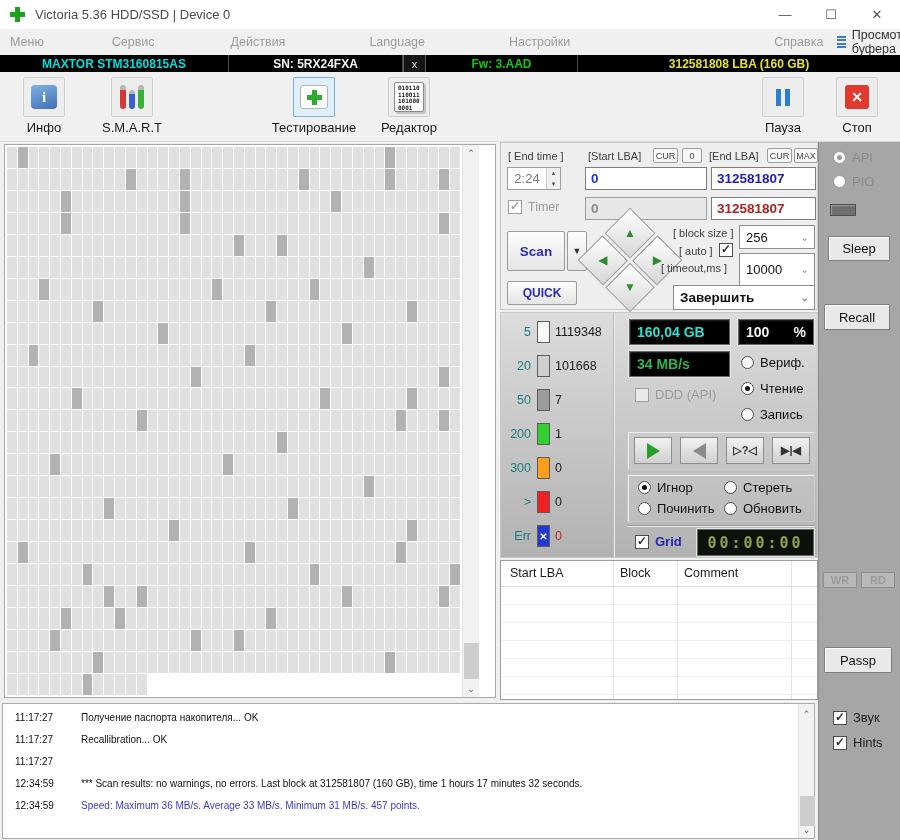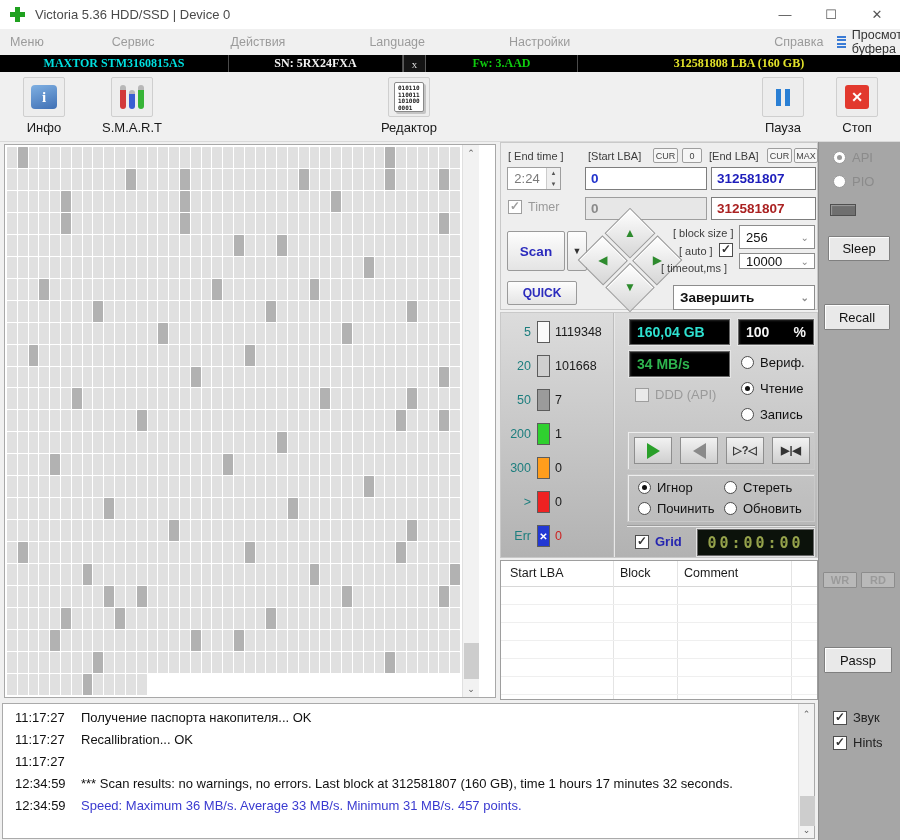--- a/index.html
+++ b/index.html
@@ -23,21 +23,21 @@
 
   
   .menubar { left:0; top:29px; width:900px; height:26px; background:#f0f0f0; display:flex; align-items:center; font-size:12.5px; color:#9b9b9b; }
   .menu-item { padding:0 14px; }
   .mi-0{margin-left:-4px} .mi-1{margin-left:40px} .mi-2{margin-left:48px} .mi-3{margin-left:56px} .mi-4{margin-left:56px} .mi-5{margin-left:176px}
   .buffer-view { margin-left:auto; margin-right:10px; display:flex; align-items:center; gap:6px; color:#333; }
   .list-icon { width:14px; height:12px; display:flex; flex-direction:column; justify-content:space-between; }
   .list-icon i { display:block; height:2px; background:#3a7bd5; }
 
   
-  .devicebar { left:0; top:55px; width:900px; height:17px; background:#000; display:flex; align-items:stretch; font-size:12px; font-weight:bold;font-family:Liberation Serif, serif; }
+  .devicebar { left:0; top:55px; width:900px; height:17px; background:#000; display:flex; align-items:stretch; font-size:12px; font-weight:bold; }
   .seg { display:flex; align-items:center; justify-content:center; border-right:1px solid #4a4a4a; }
   .seg-model { width:229px; color:#00dfdf; }
   .seg-serial { width:174px; color:#f2f2f2; }
   .seg-x { width:23px; color:#ddd; font-weight:normal; font-size:11px; background:#141414; border:1px solid #5a5a5a; border-top:none; border-bottom:none; }
   .seg-fw { width:152px; color:#0ecb0e; }
   .seg-cap { flex:1; color:#e3e32a; border-right:none; }
 
   
   .toolbar { left:0; top:72px; width:900px; height:70px; background:#f0f0f0; border-bottom:1px solid #d9d9d9; }
   .tool-btn { position:absolute; top:5px; display:flex; flex-direction:column; align-items:center; }
@@ -132,21 +132,21 @@
 
   
   .sidebar { left:818px; top:142px; width:82px; height:698px; background:#a6a6a6; border-left:1px solid #8f8f8f; }
   .side-btn { position:absolute; background:#e9e9e9; border:1px solid #7f7f7f; border-radius:1px; display:flex; align-items:center; justify-content:center; font-size:13px; color:#111; box-shadow:inset 1px 1px 0 #fff; }
   .side-btn.dim { color:#9a9a9a; font-size:11px; font-weight:bold; background:#b9b9b9; box-shadow:none; border-color:#8c8c8c; }
   .led { position:absolute; left:11px; top:62px; width:26px; height:12px; background:#6f6f6f; border:1px solid #4f4f4f; box-shadow:inset 1px 1px 1px #9c9c9c; }
 
   
   .log-box { left:2px; top:703px; width:813px; height:136px; background:#fff; border:1px solid #aaa; }
   .log-list { position:absolute; left:0; top:2px; right:17px; bottom:0; overflow:hidden; }
-  .log-row { display:flex; height:22px; align-items:center; font-size:13px; }
+  .log-row { display:flex; height:22px; align-items:center; font-size:10px; }
   .log-time { width:52px; margin-left:12px; color:#111; flex:none; }
   .log-text { margin-left:14px; white-space:nowrap; }
   .log-sb { position:absolute; right:0; top:0; width:16px; height:100%; background:#f2f2f2; border-left:1px solid #e0e0e0; }
 </style>
 </head>
 <body>
 
 <div class="abs titlebar">
   <span class="app-logo"></span>
   <span class="title-text">Victoria 5.36 HDD/SSD | Device 0</span>
@@ -192,20 +192,26 @@
   </div>
   <div class="tool-btn tb-1">
     <span class="tool-ico">
         <span class="ico-smart">
           <i></i>
           <i></i>
           <i></i>
         </span>
       </span>
     <span class="tool-label">S.M.A.R.T</span>
+  </div>
+  <div class="tool-btn tb-3 selected">
+    <span class="tool-ico">
+        <span class="ico-aid"></span>
+      </span>
+    <span class="tool-label">Тестирование</span>
   </div>
   <div class="tool-btn tb-4">
     <span class="tool-ico">
         <span class="ico-bin">010110 110011 101000 0001</span>
       </span>
     <span class="tool-label">Редактор</span>
   </div>
   <div class="tool-btn tb-pause">
     <span class="tool-ico">
         <span class="ico-pause">
@@ -1383,21 +1389,21 @@
     <span class="lbl" style="left:172px;top:84px">[ block size ]</span>
     <span class="lbl" style="left:178px;top:102px">[ auto ]</span>
     <span class="check checked" style="position:absolute;left:218px;top:100px">
         <span class="box"></span>
       </span>
     <span class="combo" style="left:238px;top:82px;width:76px;height:24px">
       <span>256</span>
         <span class="chev">⌄</span>
     </span>
     <span class="lbl" style="left:160px;top:119px">[ timeout,ms ]</span>
-    <span class="combo" style="left:238px;top:110px;width:76px;height:16px">
+    <span class="combo" style="left:238px;top:110px;width:76px;height:33px">
       <span>10000</span>
         <span class="chev">⌄</span>
     </span>
     <span class="combo" style="left:172px;top:142px;width:142px;height:25px;font-weight:bold;font-size:13.5px">
       <span>Завершить</span>
         <span class="chev">⌄</span>
     </span>
   </div>
 
   <div class="monitor">

